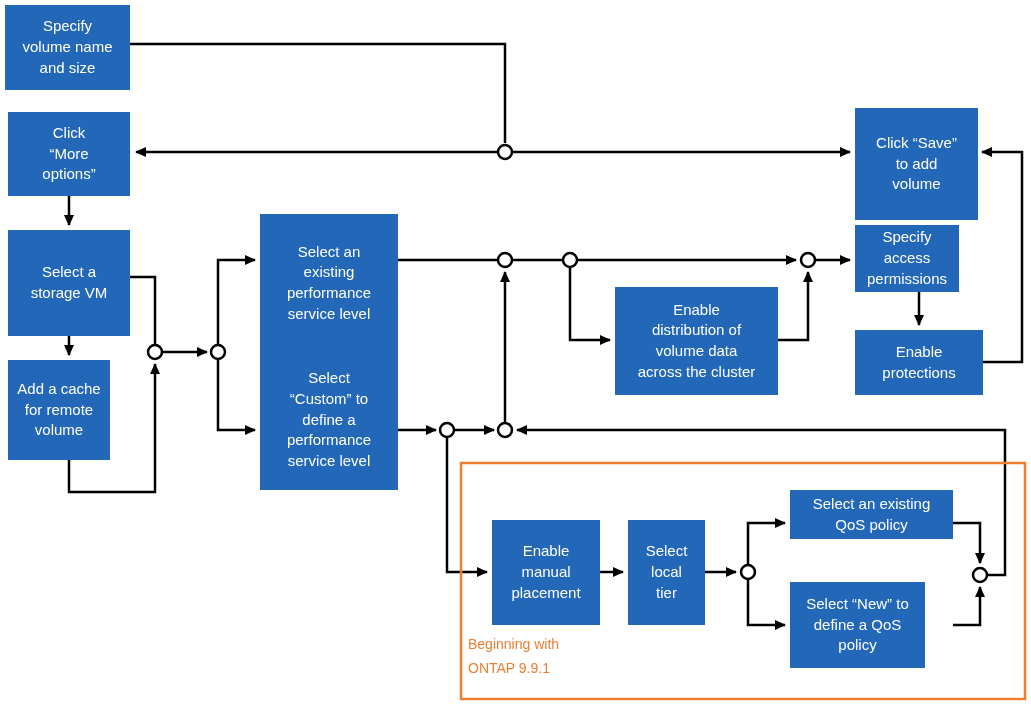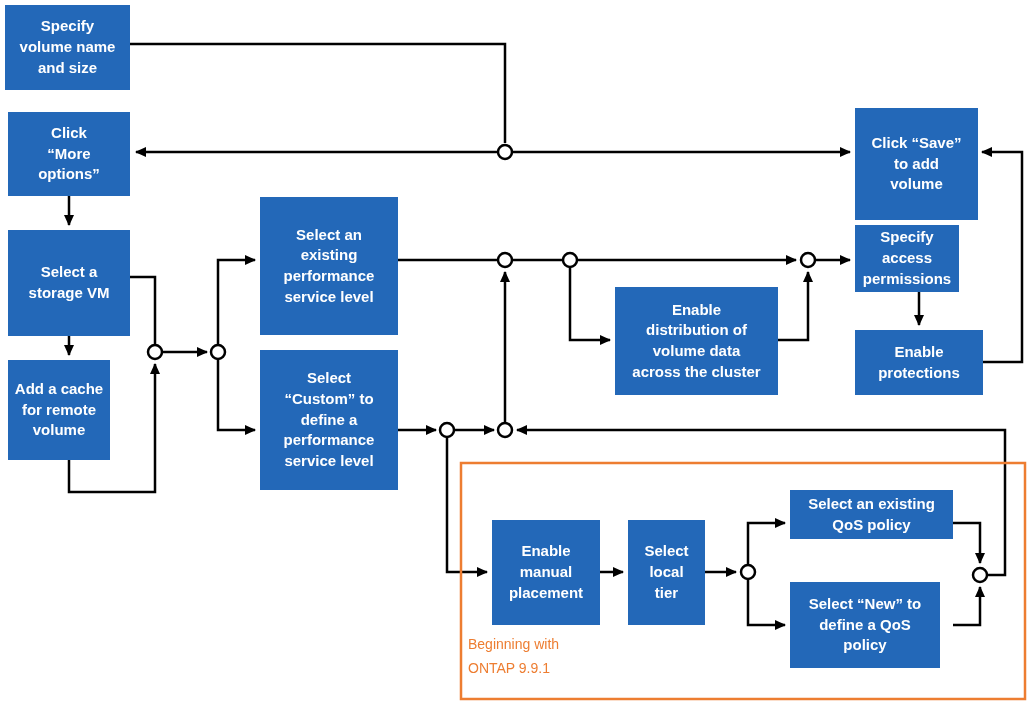--- a/index.html
+++ b/index.html
@@ -9,21 +9,21 @@
     width: 1031px;
     height: 708px;
     background: var(--page-bg, #ffffff);
     overflow: hidden;
   }
   .layer { position: absolute; left: 0; top: 0; }
   .node {
     position: absolute;
     background: var(--step-fill, #2368B8);
     color: var(--step-text, #ffffff);
-    font-weight: bold;
+    font-weight: normal;
     font-size: 15px;
     line-height: 1.38;
     display: flex;
     align-items: center;
     justify-content: center;
     text-align: center;
     white-space: pre-line;
     padding: 2px 4px;
   }
   .callout-label {
@@ -108,21 +108,21 @@
 “More
 options”</div>
 
   <div class="node" style="left:8px;top:230px;width:122px;height:106px">Select a
 storage VM</div>
 
   <div class="node" style="left:8px;top:360px;width:102px;height:100px">Add a cache
 for remote
 volume</div>
 
-  <div class="node" style="left:260px;top:197px;width:138px;height:138px">Select an
+  <div class="node" style="left:260px;top:214px;width:138px;height:138px">Select an
 existing
 performance
 service level</div>
 
   <div class="node" style="left:260px;top:350px;width:138px;height:140px">Select
 “Custom” to
 define a
 performance
 service level</div>
 
@@ -145,20 +145,20 @@
 manual
 placement</div>
 
   <div class="node" style="left:628px;top:520px;width:77px;height:105px">Select
 local
 tier</div>
 
   <div class="node" style="left:790px;top:490px;width:163px;height:49px">Select an existing
 QoS policy</div>
 
-  <div class="node" style="left:790px;top:582px;width:150px;height:86px">Select “New” to
+  <div class="node" style="left:790px;top:582px;width:135px;height:86px">Select “New” to
 define a QoS
 policy</div>
 
   <div class="callout-label">Beginning with
 ONTAP 9.9.1</div>
 
 </div>
 
 </body></html>

